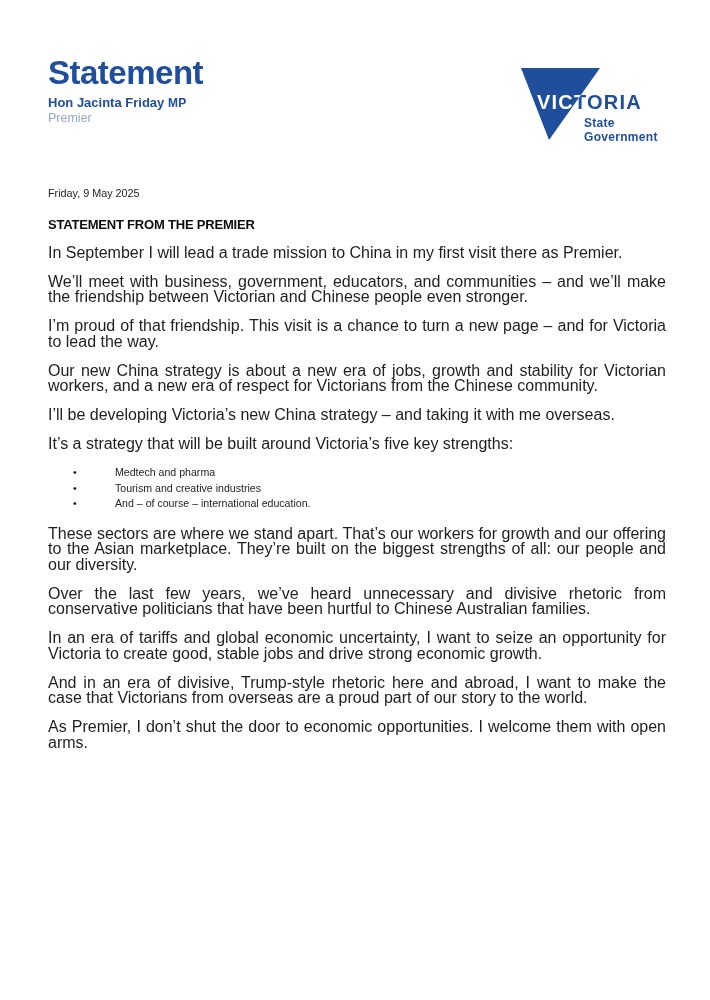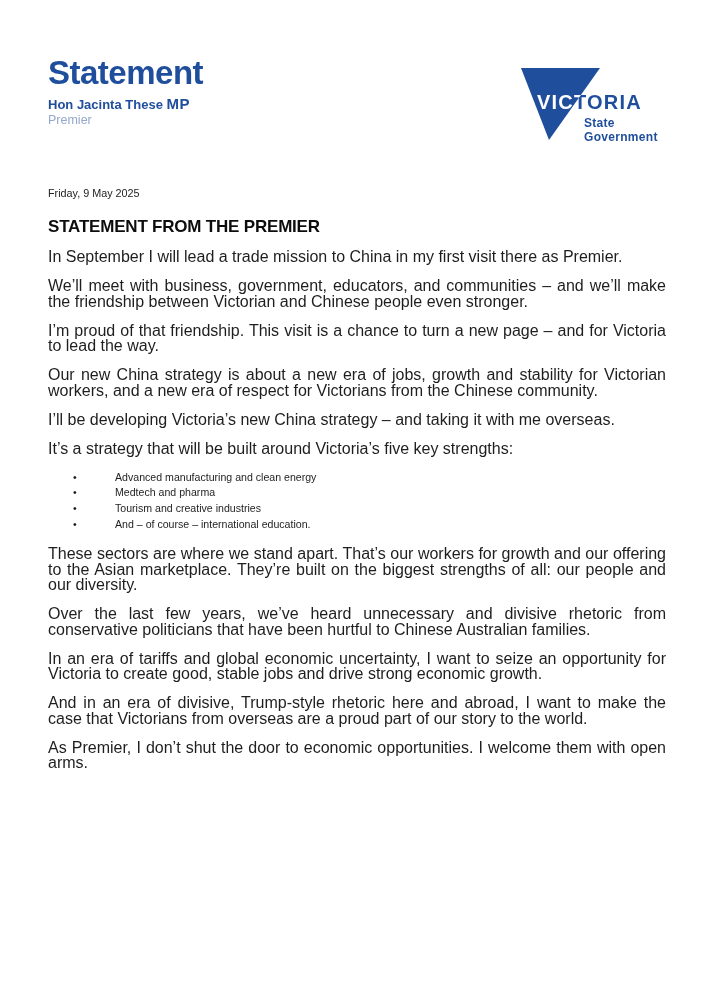--- a/index.html
+++ b/index.html
@@ -31,21 +31,21 @@
     line-height: 1.05;
   }
   .author-line {
     margin-top: 5px;
     font-size: 13px;
     font-weight: bold;
     color: #1f4e9c;
     line-height: 1.1;
   }
   .author-postnom {
-    font-size: 15px;
+    font-size: 12px;
     letter-spacing: 0.4px;
   }
   .author-role {
     margin-top: 2px;
     font-size: 12.5px;
     color: #94a9cb;
     line-height: 1.1;
   }
   .vic-logo { display: block; margin-top: 1px; }
   .logo-word {
@@ -69,21 +69,21 @@
     top: 186px;
     width: 618px;
   }
   .date-line {
     font-size: 10.8px;
     line-height: 14px;
     color: #222222;
     margin: 0;
   }
   .doc-title {
-    font-size: 17px;
+    font-size: 13px;
     font-weight: bold;
     color: #0d0d0d;
     letter-spacing: -0.2px;
     margin: 17px 0 12px 0;
     line-height: 1.2;
   }
   .para {
     margin: 0 0 13.5px 0;
     font-size: 16px;
     line-height: 15.5px;
@@ -123,21 +123,21 @@
 </style>
 </head>
 <body>
 
 <div class="page">
 
   <div class="header">
     <div>
       <div class="masthead">Statement</div>
       <div class="author-line">
-        <span>Hon Jacinta These</span>
+        <span>Hon Jacinta Friday</span>
         <span class="author-postnom">MP</span>
       </div>
       <div class="author-role">Premier</div>
     </div>
 
     <svg class="vic-logo" width="152" height="92" viewBox="0 0 152 92" aria-hidden="true">
       <defs>
         <clipPath id="triclip">
           <polygon points="7,11 86,11 35,83"></polygon>
         </clipPath>
@@ -165,21 +165,20 @@
         <p class="para">Our new China strategy is about a new era of jobs, growth and stability for Victorian workers, and a new era of respect for Victorians from the Chinese community.</p>
 
         <p class="para">I’ll be developing Victoria’s new China strategy – and taking it with me overseas.</p>
 
         <p class="para">It’s a strategy that will be built around Victoria’s five key strengths:</p>
       </div>
 
     <ul class="strengths">
 
 
-        <li>Advanced manufacturing and clean energy</li>
 
         <li>Medtech and pharma</li>
 
         <li>Tourism and creative industries</li>
 
         <li>And – of course – international education.</li>
       </ul>
 
     <div>
 

